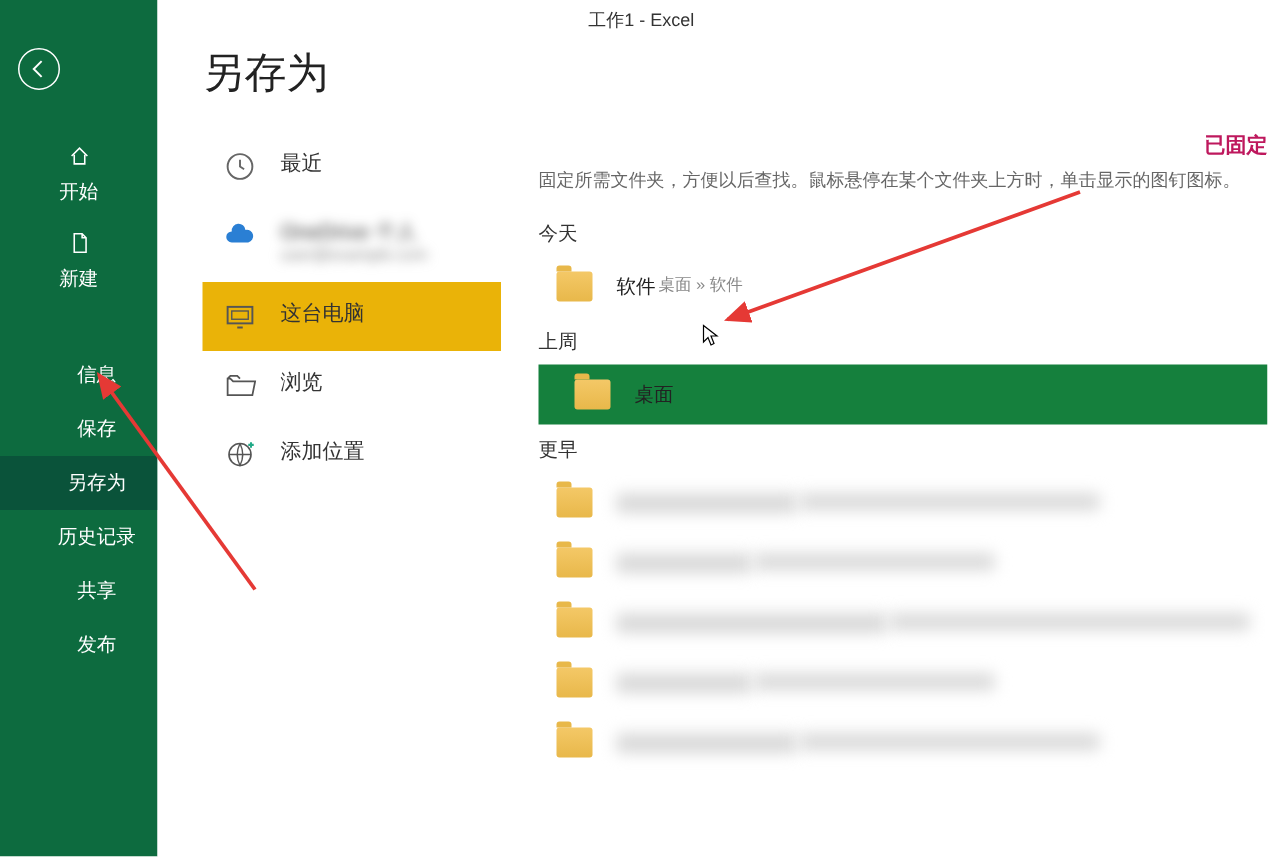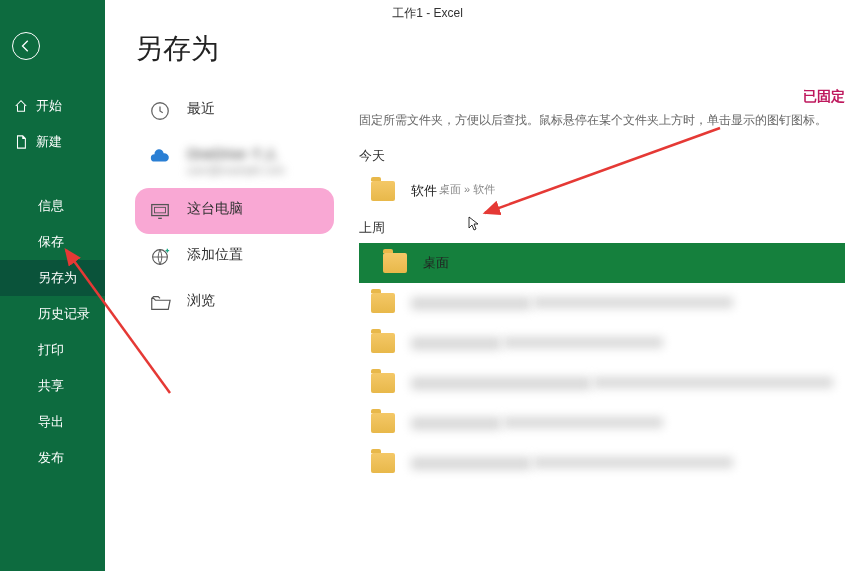--- a/index.html
+++ b/index.html
@@ -5,33 +5,33 @@
     * { margin: 0; padding: 0; box-sizing: border-box; }
     body { font-family: "Microsoft YaHei", "Segoe UI", sans-serif; width: 845px; height: 571px; overflow: hidden; background: #fff; position: relative; }
     
     .app-title { position: absolute; top: 5px; left: 10px; right: 0; text-align: center; font-size: 12px; color: #333; z-index: 5; }
     
     .sidebar { position: absolute; left: 0; top: 0; width: 105px; height: 571px; background: #0d6b3f; color: #fff; padding-top: 32px; }
     .back-btn { width: 28px; height: 28px; margin-left: 12px; border: 1.5px solid #fff; border-radius: 50%; display: flex; align-items: center; justify-content: center; cursor: pointer; }
     .back-btn svg { width: 14px; height: 14px; }
     
     .nav-group { margin-top: 28px; }
-    .nav-item { display: flex; align-items: center; padding: 9px 14px; font-size: 13px; cursor: pointer; gap: 8px; }
+    .nav-item { display: flex; align-items: center; padding: 9px 14px; font-size: 13px; cursor: pointer; gap: 8px; flex-direction: column; }
     .nav-item.sub { padding-left: 38px; }
     .nav-item.active { background: #0a533a; }
     .nav-item .icon { width: 14px; height: 14px; display: inline-flex; align-items: center; justify-content: center; }
     .nav-item .icon svg { width: 14px; height: 14px; }
     
     .main { position: absolute; left: 105px; top: 0; right: 0; height: 571px; background: #fff; }
     .page-title { font-size: 28px; font-weight: 300; color: #222; margin: 30px 0 20px 30px; }
     
     .content-row { display: flex; }
     .location-col { width: 258px; padding-left: 30px; }
     .loc-item { display: flex; gap: 16px; padding: 12px 14px; font-size: 14px; color: #333; cursor: pointer; min-height: 44px; }
-    .loc-item.selected { background: #f9a8d4; border-radius: 14px; }
+    .loc-item.selected { background: #eab308; }
     .loc-icon { width: 22px; height: 22px; display: inline-flex; align-items: center; justify-content: center; color: #555; }
     .loc-icon svg { width: 22px; height: 22px; }
     .loc-account { display: flex; flex-direction: column; filter: blur(4px); }
     .loc-account .line1 { font-size: 14px; color: #333; }
     .loc-account .line2 { font-size: 11px; color: #888; }
     
     .files-col { flex: 1; margin-left: 25px; padding-right: 0; }
     .pinned-title { font-size: 14px; font-weight: 600; color: #be185d; margin-bottom: 6px; text-align: right; }
     .pinned-desc { font-size: 12px; color: #666; margin-bottom: 18px; font-family: Liberation Serif, serif; }
     .section-label { font-size: 13px; color: #333; margin: 8px 12px 6px 0; font-weight: 500; }
@@ -92,27 +92,21 @@
       <div class="nav-item sub">
         <span>保存</span>
       </div>
       <div class="nav-item sub active">
         <span>另存为</span>
       </div>
       <div class="nav-item sub">
         <span>历史记录</span>
       </div>
       <div class="nav-item sub">
-        <span>打印</span>
-      </div>
-      <div class="nav-item sub">
         <span>共享</span>
-      </div>
-      <div class="nav-item sub">
-        <span>导出</span>
       </div>
       <div class="nav-item sub">
         <span>发布</span>
       </div>
     </div>
 </div>
 
 <div class="main">
   <h1 class="page-title">另存为</h1>
   <div class="content-row">
@@ -143,34 +137,34 @@
               <rect x="3" y="5" width="18" height="12" stroke="#555" stroke-width="1.4" fill="none"></rect>
               <rect x="6" y="8" width="12" height="6" stroke="#555" stroke-width="1" fill="none"></rect>
               <path d="M10 20 H14" stroke="#555" stroke-width="1.4"></path>
             </svg>
           </span>
         <span>这台电脑</span>
       </div>
       <div class="loc-item">
         <span class="loc-icon">
             <svg viewBox="0 0 24 24">
+              <path d="M3 7 V19 H21 L23 9 H7 L5 7 Z M3 7 L5 5 H10 L12 7" stroke="#555" stroke-width="1.3" fill="none"></path>
+            </svg>
+          </span>
+        <span>浏览</span>
+      </div>
+      <div class="loc-item">
+        <span class="loc-icon">
+            <svg viewBox="0 0 24 24">
               <circle cx="12" cy="12" r="8" stroke="#555" stroke-width="1.2" fill="none"></circle>
               <path d="M4 12 H20 M12 4 Q16 12 12 20 Q8 12 12 4" stroke="#555" stroke-width="1" fill="none"></path>
               <path d="M18 5 H22 M20 3 V7" stroke="#2a8" stroke-width="1.5"></path>
             </svg>
           </span>
         <span>添加位置</span>
-      </div>
-      <div class="loc-item">
-        <span class="loc-icon">
-            <svg viewBox="0 0 24 24">
-              <path d="M3 7 V19 H21 L23 9 H7 L5 7 Z M3 7 L5 5 H10 L12 7" stroke="#555" stroke-width="1.3" fill="none"></path>
-            </svg>
-          </span>
-        <span>浏览</span>
       </div>
     </div>
 
     <div class="files-col">
       <div class="pinned-title">已固定</div>
       <div class="pinned-desc">固定所需文件夹，方便以后查找。鼠标悬停在某个文件夹上方时，单击显示的图钉图标。</div>
 
       <div class="section-label">今天</div>
       <div class="folder-item">
         <div class="folder-icon"></div>
@@ -181,20 +175,21 @@
       </div>
 
       <div class="section-label">上周</div>
       <div class="folder-item highlighted">
         <div class="folder-icon"></div>
         <div class="folder-info">
           <span class="folder-name">桌面</span>
         </div>
       </div>
 
+      <div class="section-label">更早</div>
       <div id="earlier-list">
           <div class="folder-item folder-blur">
             <div class="folder-icon"></div>
             <div class="folder-info">
               <span class="folder-name">x</span>
               <span class="folder-path">x</span>
             </div>
           </div>
           <div class="folder-item folder-blur">
             <div class="folder-icon"></div>

